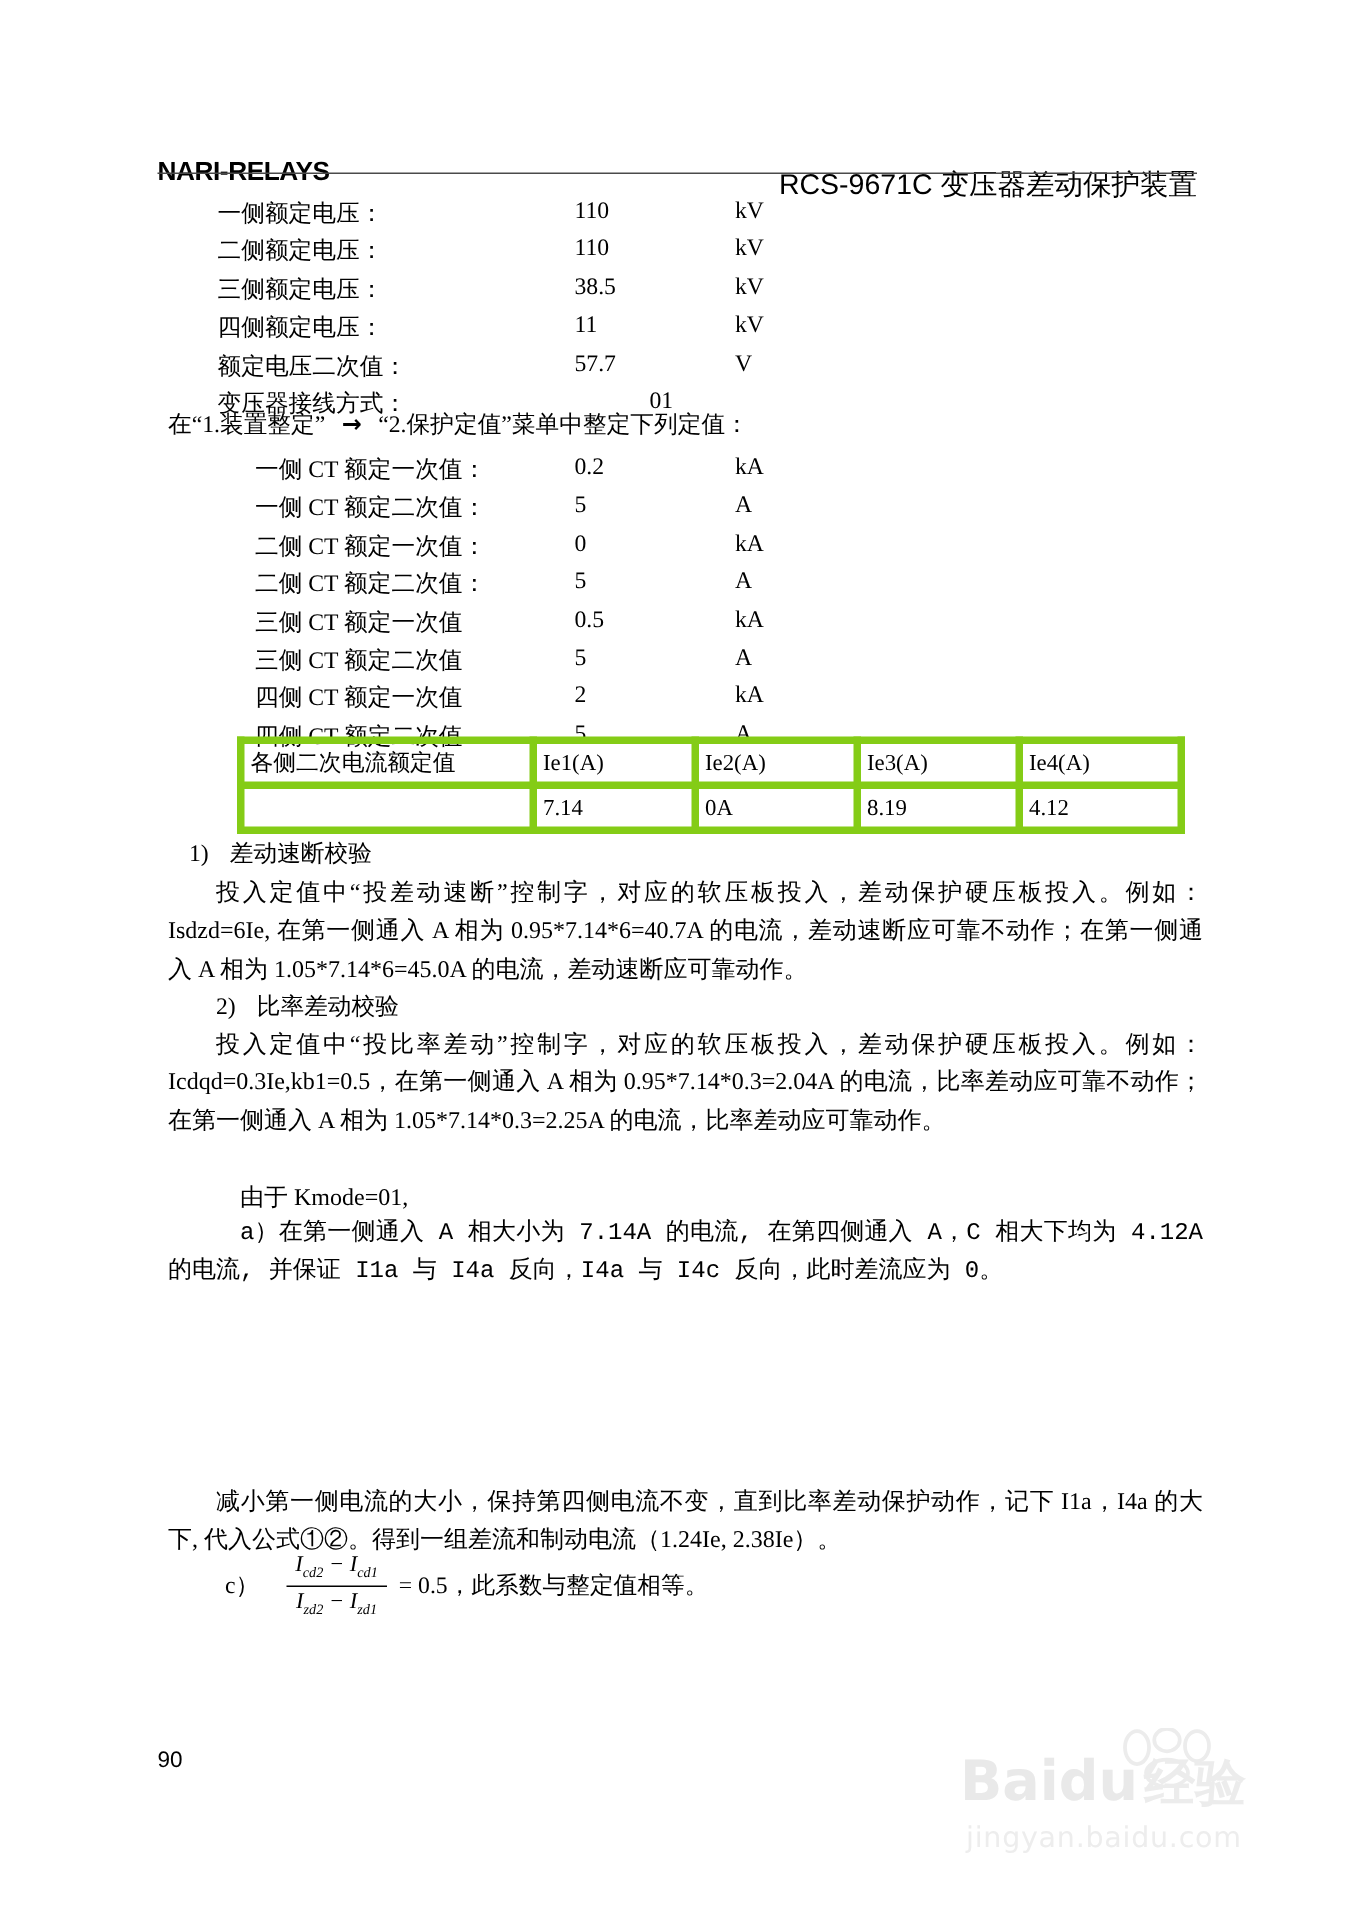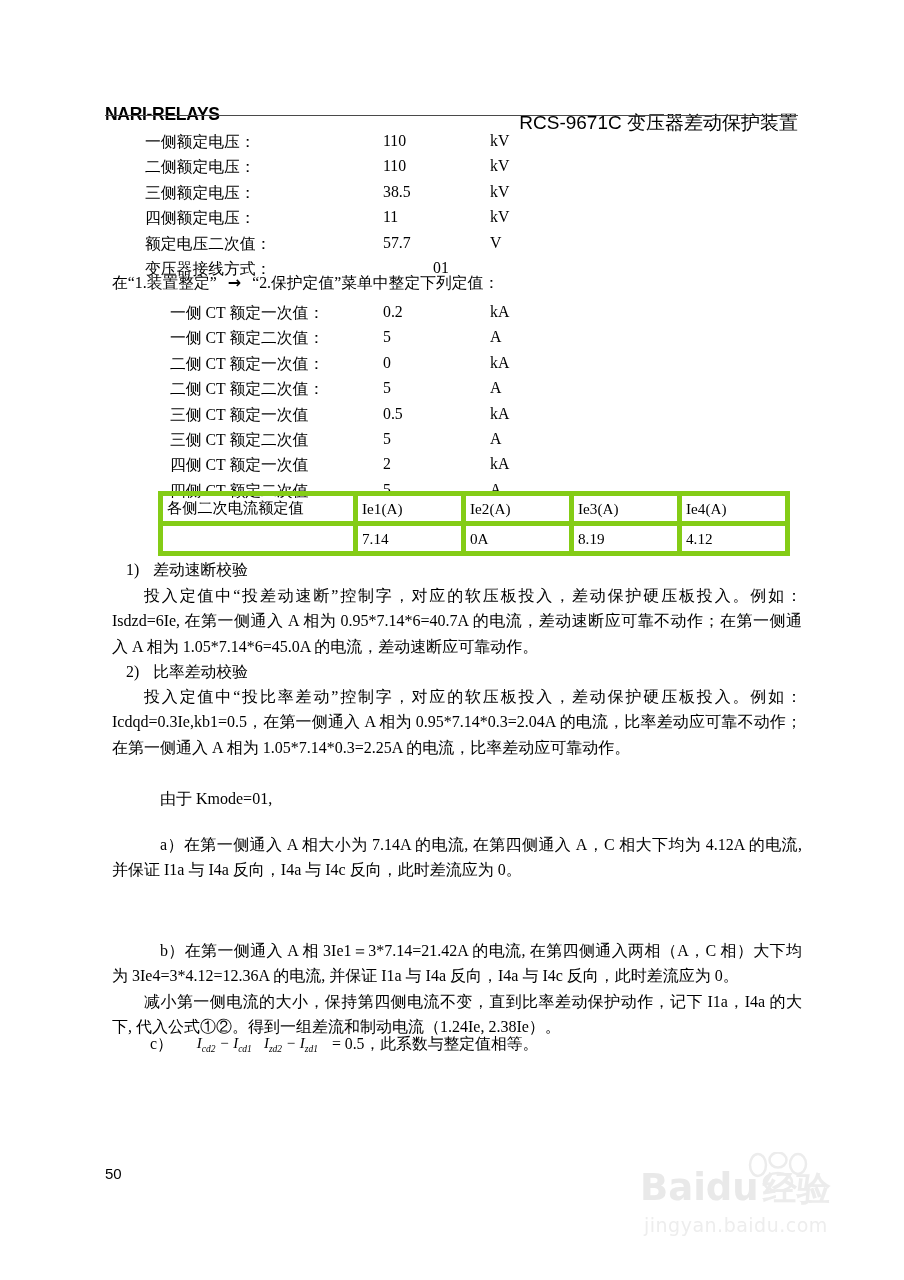--- a/index.html
+++ b/index.html
@@ -147,21 +147,21 @@
     position: absolute;
     left: 150px;
     top: 1033px;
     display: flex;
     align-items: center;
     font-size: 15.8px;
   }
   .formula-label { padding-right: 18px; }
   .fraction {
     display: inline-flex;
-    flex-direction: row;
+    flex-direction: column;
     align-items: center;
     font-family: "Liberation Serif", "DejaVu Serif", serif;
     font-style: italic;
     font-size: 15px;
     line-height: 1.25;
   }
   .fraction .num-part,
   .fraction .den-part {
     padding: 1px 6px;
     white-space: nowrap;
@@ -342,31 +342,30 @@
       <td class="narrow">4.12</td>
     </tr>
   </tbody>
     </table>
 
   <div class="list-head" style="top:557px;">
     <span class="num">1)</span><span>差动速断校验</span>
   </div>
   <div class="body-block indent2" style="top:583px;">投入定值中“投差动速断”控制字，对应的软压板投入，差动保护硬压板投入。例如：Isdzd=6Ie, 在第一侧通入 A 相为 0.95*7.14*6=40.7A 的电流，差动速断应可靠不动作；在第一侧通入 A 相为 1.05*7.14*6=45.0A 的电流，差动速断应可靠动作。</div>
 
-  <div class="list-head" style="top:659px;">
+  <div class="list-head" style="top:659px;margin-left:18px;">
     <span class="num">2)</span><span>比率差动校验</span>
   </div>
   <div class="body-block indent2" style="top:684px;">投入定值中“投比率差动”控制字，对应的软压板投入，差动保护硬压板投入。例如：Icdqd=0.3Ie,kb1=0.5，在第一侧通入 A 相为 0.95*7.14*0.3=2.04A 的电流，比率差动应可靠不动作；在第一侧通入 A 相为 1.05*7.14*0.3=2.25A 的电流，比率差动应可靠动作。</div>
 
   <div class="body-block" style="top:786px; text-indent:3em;">由于 Kmode=01,</div>
 
-  <div class="body-block" style="top:832px; text-indent:3em;">a）在第一侧通入 A 相大小为 7.14A 的电流, 在第四侧通入 A，C 相大下均为 4.12A 的电流, 并保证 I1a 与 I4a 反向，I4a 与 I4c 反向，此时差流应为 0。</div>
-
-
-  <div class="body-block" style="top:938px; text-indent:3em;">b）在第一侧通入 A 相 3Ie1＝3*7.14=21.42A 的电流, 在第四侧通入两相（A，C 相）大下均为 3Ie4=3*4.12=12.36A 的电流, 并保证 I1a 与 I4a 反向，I4a 与 I4c 反向，此时差流应为 0。</div>
+  <div class="body-block" style="top:810px; text-indent:3em;font-family:Liberation Mono, monospace;">a）在第一侧通入 A 相大小为 7.14A 的电流, 在第四侧通入 A，C 相大下均为 4.12A 的电流, 并保证 I1a 与 I4a 反向，I4a 与 I4c 反向，此时差流应为 0。</div>
+
+
 
   <div class="body-block indent2" style="top:989px;">减小第一侧电流的大小，保持第四侧电流不变，直到比率差动保护动作，记下 I1a，I4a 的大下, 代入公式①②。得到一组差流和制动电流（1.24Ie, 2.38Ie）。</div>
 
   <div class="formula-row">
     <span class="formula-label">c）</span>
     <span class="fraction">
       <span class="num-part">
         <span>I</span><sub>cd2</sub>
         <span>−</span>
         <span>I</span><sub>cd1</sub>
@@ -374,21 +373,21 @@
       <span class="bar"></span>
       <span class="den-part">
         <span>I</span><sub>zd2</sub>
         <span>−</span>
         <span>I</span><sub>zd1</sub>
       </span>
     </span>
     <span class="formula-tail">= 0.5，此系数与整定值相等。</span>
   </div>
 
-  <div class="page-number">50</div>
+  <div class="page-number">90</div>
 
   <div class="watermark">
     <svg class="wm-paw" width="78" height="40" viewBox="0 0 78 40">
       <ellipse cx="14" cy="13" rx="8" ry="11" fill="none" stroke="#ececec" stroke-width="2.5"></ellipse>
       <ellipse cx="34" cy="8" rx="8.5" ry="7.5" fill="none" stroke="#ececec" stroke-width="2.5"></ellipse>
       <ellipse cx="54" cy="12" rx="8" ry="10" fill="none" stroke="#ececec" stroke-width="2.5"></ellipse>
       <ellipse cx="34" cy="30" rx="14" ry="9" fill="none" stroke="#ececec" stroke-width="2.5"></ellipse>
     </svg>
     <div class="wm-main">
       <span>Baidu</span><span class="wm-cn">经验</span>

